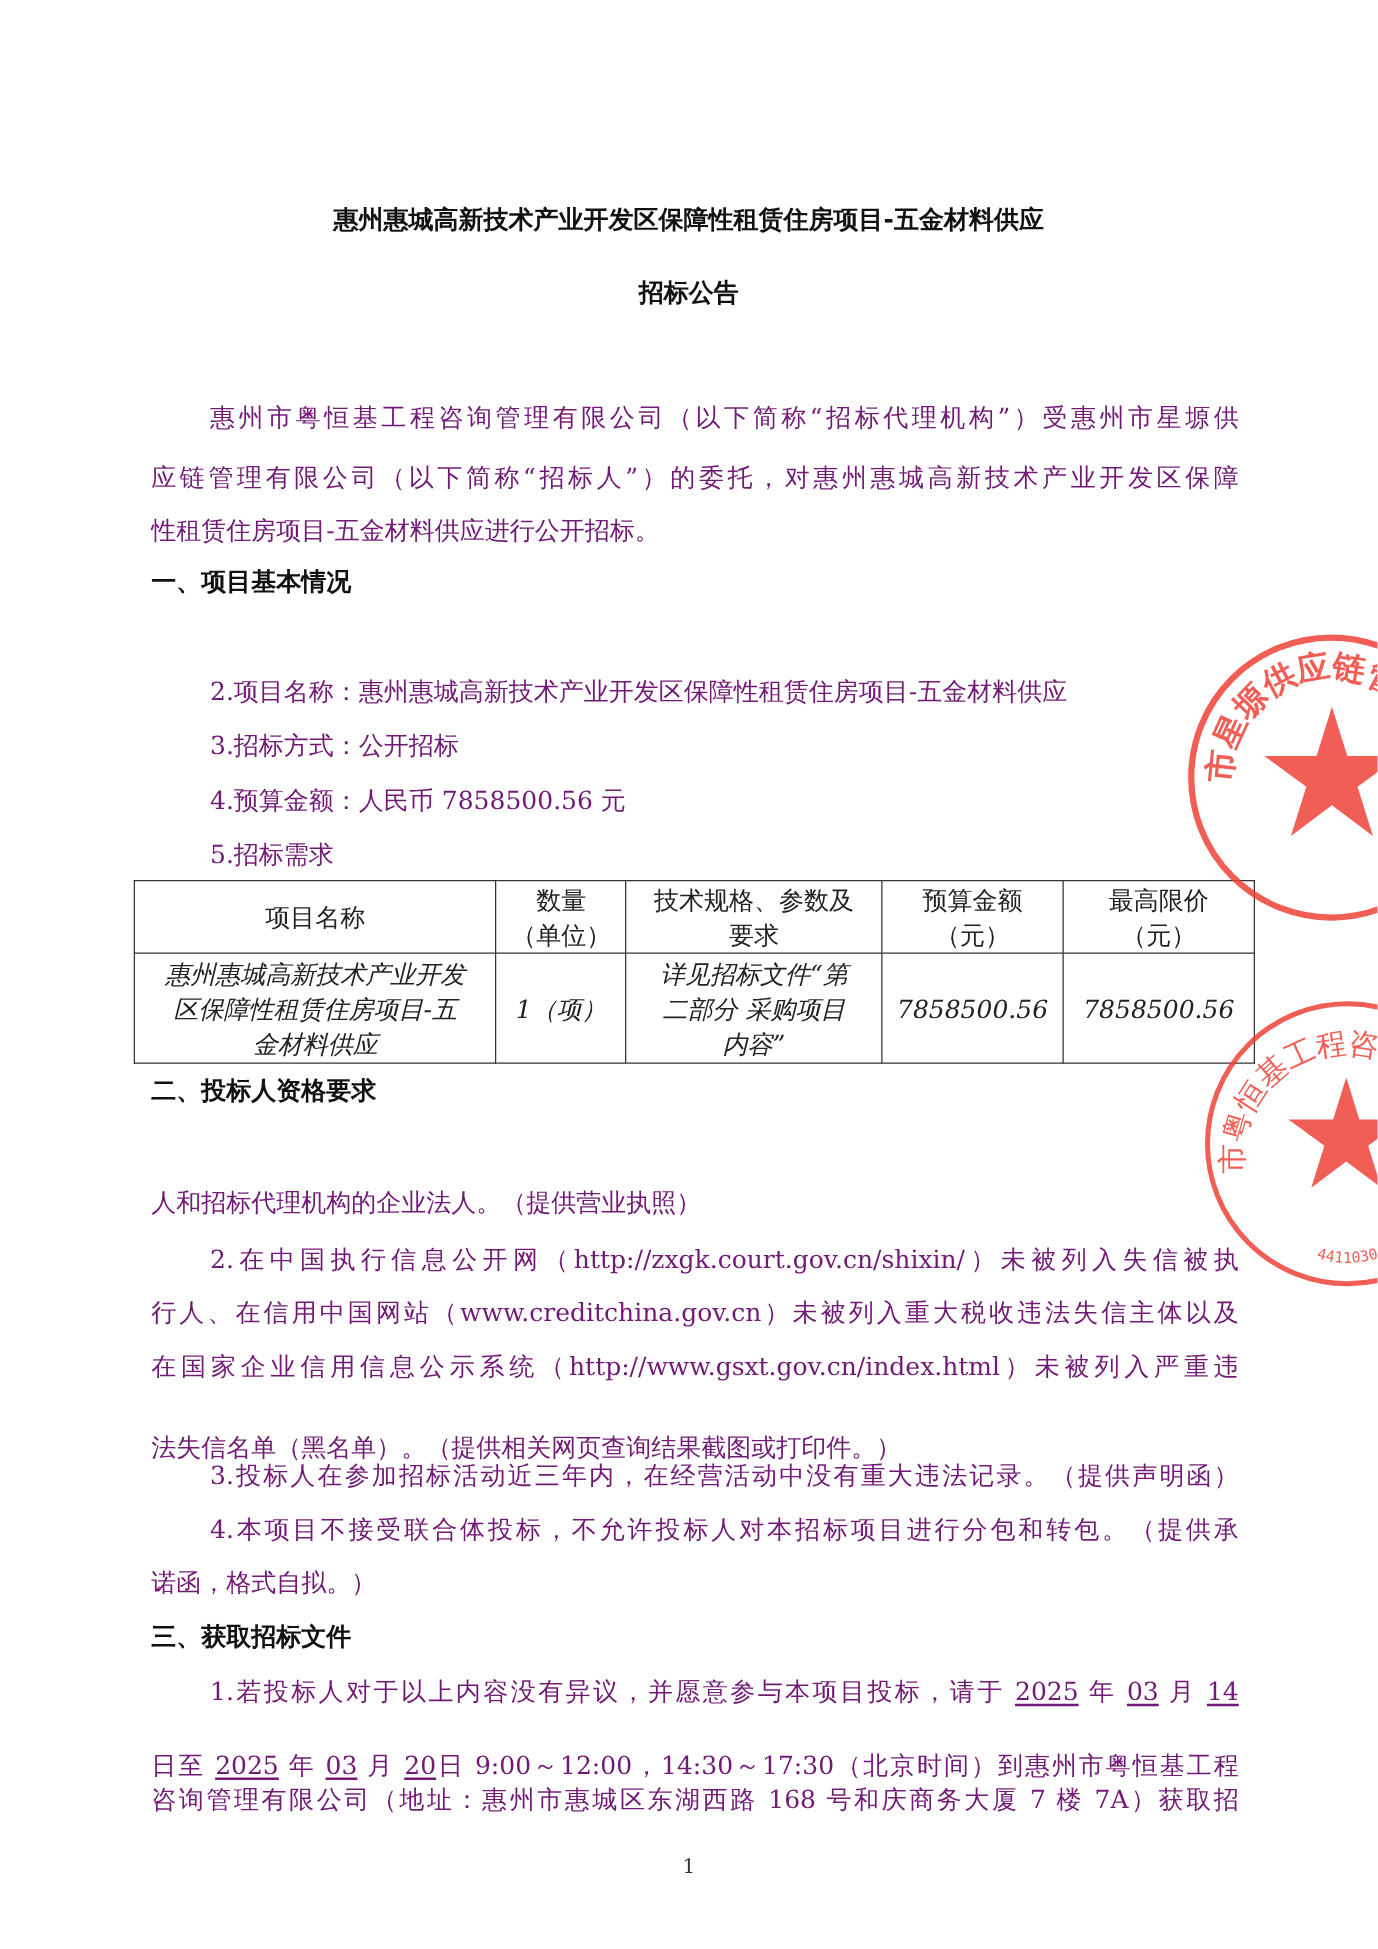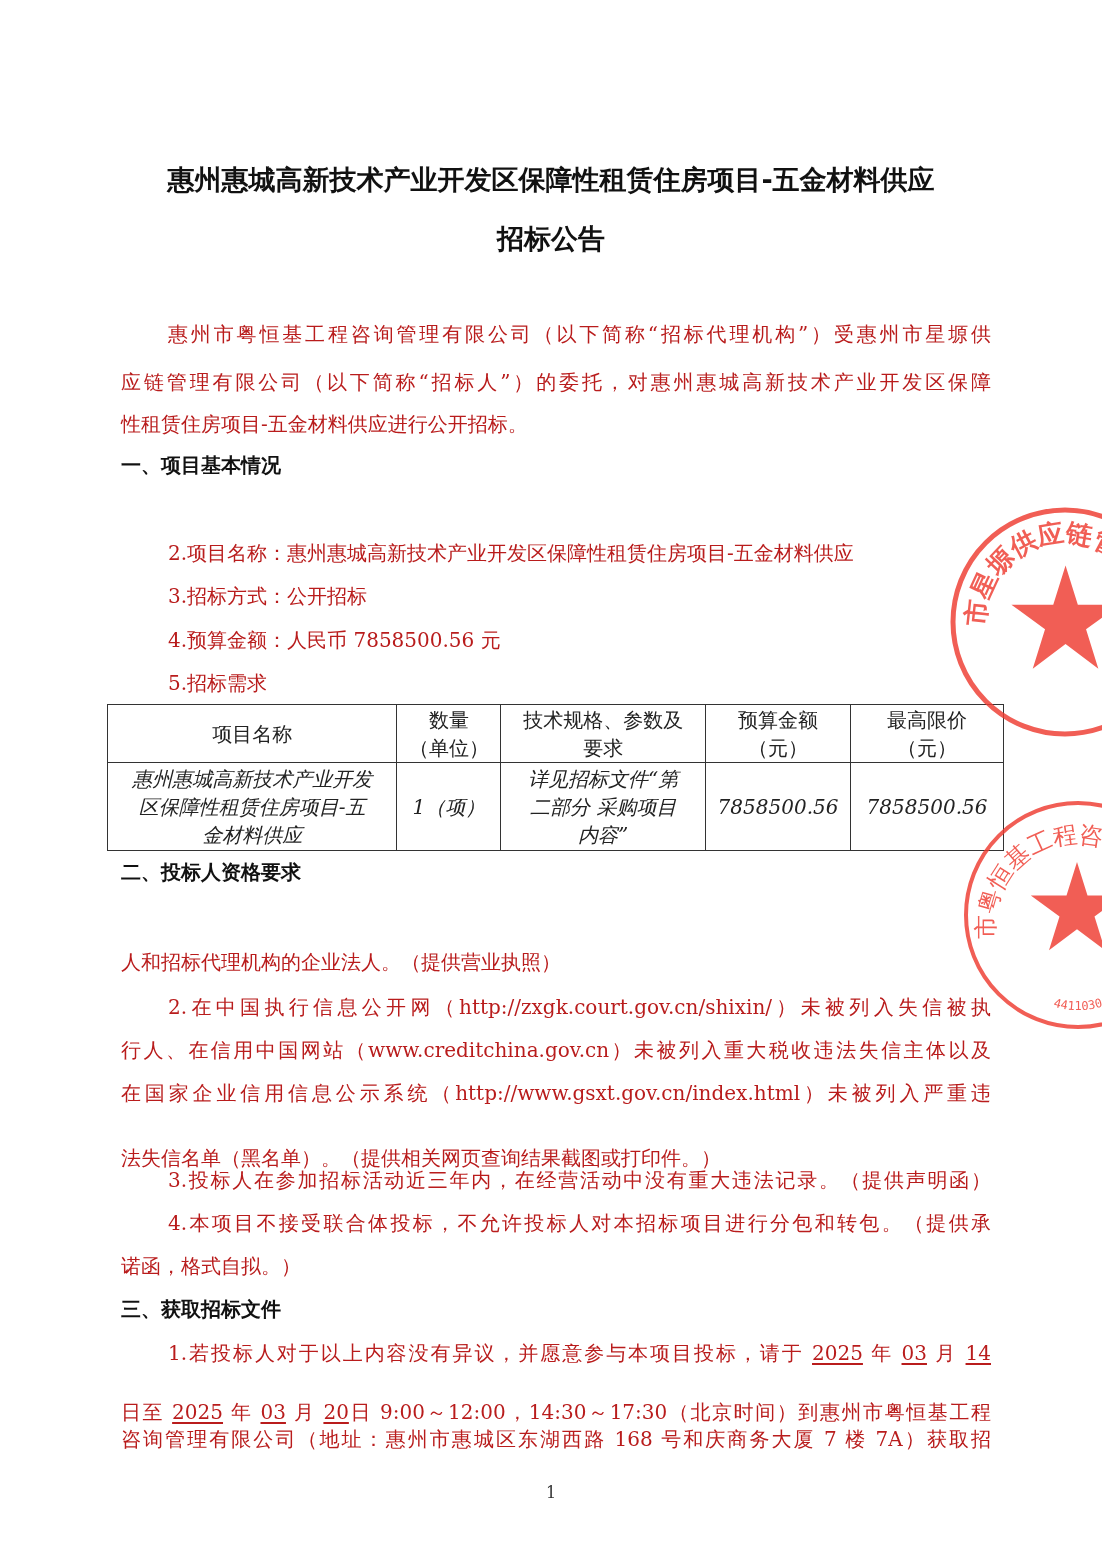--- a/index.html
+++ b/index.html
@@ -19,35 +19,35 @@
       position: absolute;
       left: 0; top: 0;
       width: 1102px; height: 1559px;
     }
     .title {
       position: absolute;
       left: 0; width: 1102px;
       text-align: center;
       font-family: "DejaVu Sans", "Liberation Sans", sans-serif;
       font-weight: bold;
-      font-size: 27px;
+      font-size: 20px;
       letter-spacing: 0px;
       color: #111;
     }
     .title.l1 { top: 162px; }
     .title.l2 { top: 221px; }
 
     .line {
       position: absolute;
       left: 121px;
       width: 870px;
       font-size: 20px;
       line-height: 28px;
       white-space: nowrap;
-      color: #b91c1c;
+      color: #701a75;
     }
     .line.indent { left: 168px; width: 823px; }
     .heading {
       position: absolute;
       left: 121px;
       font-family: "DejaVu Sans", "Liberation Sans", sans-serif;
       font-weight: bold;
       font-size: 20px;
       line-height: 28px;
       color: #111;

